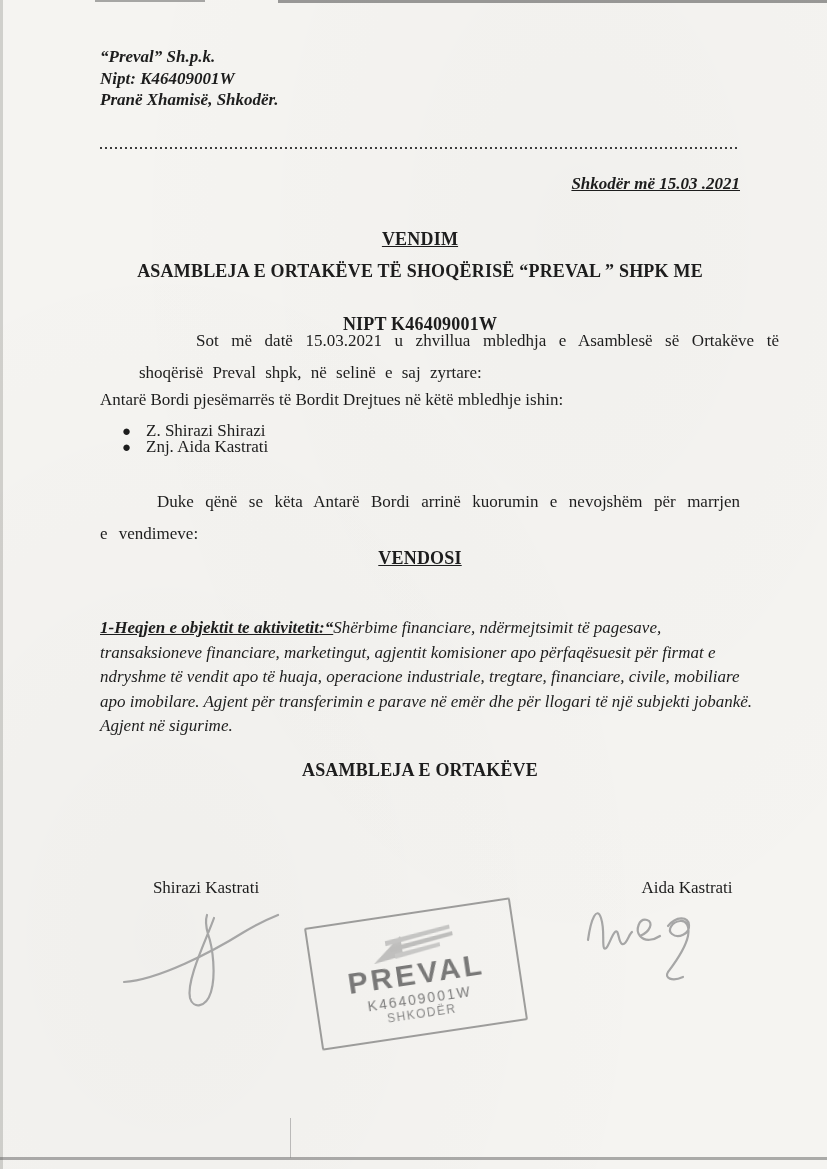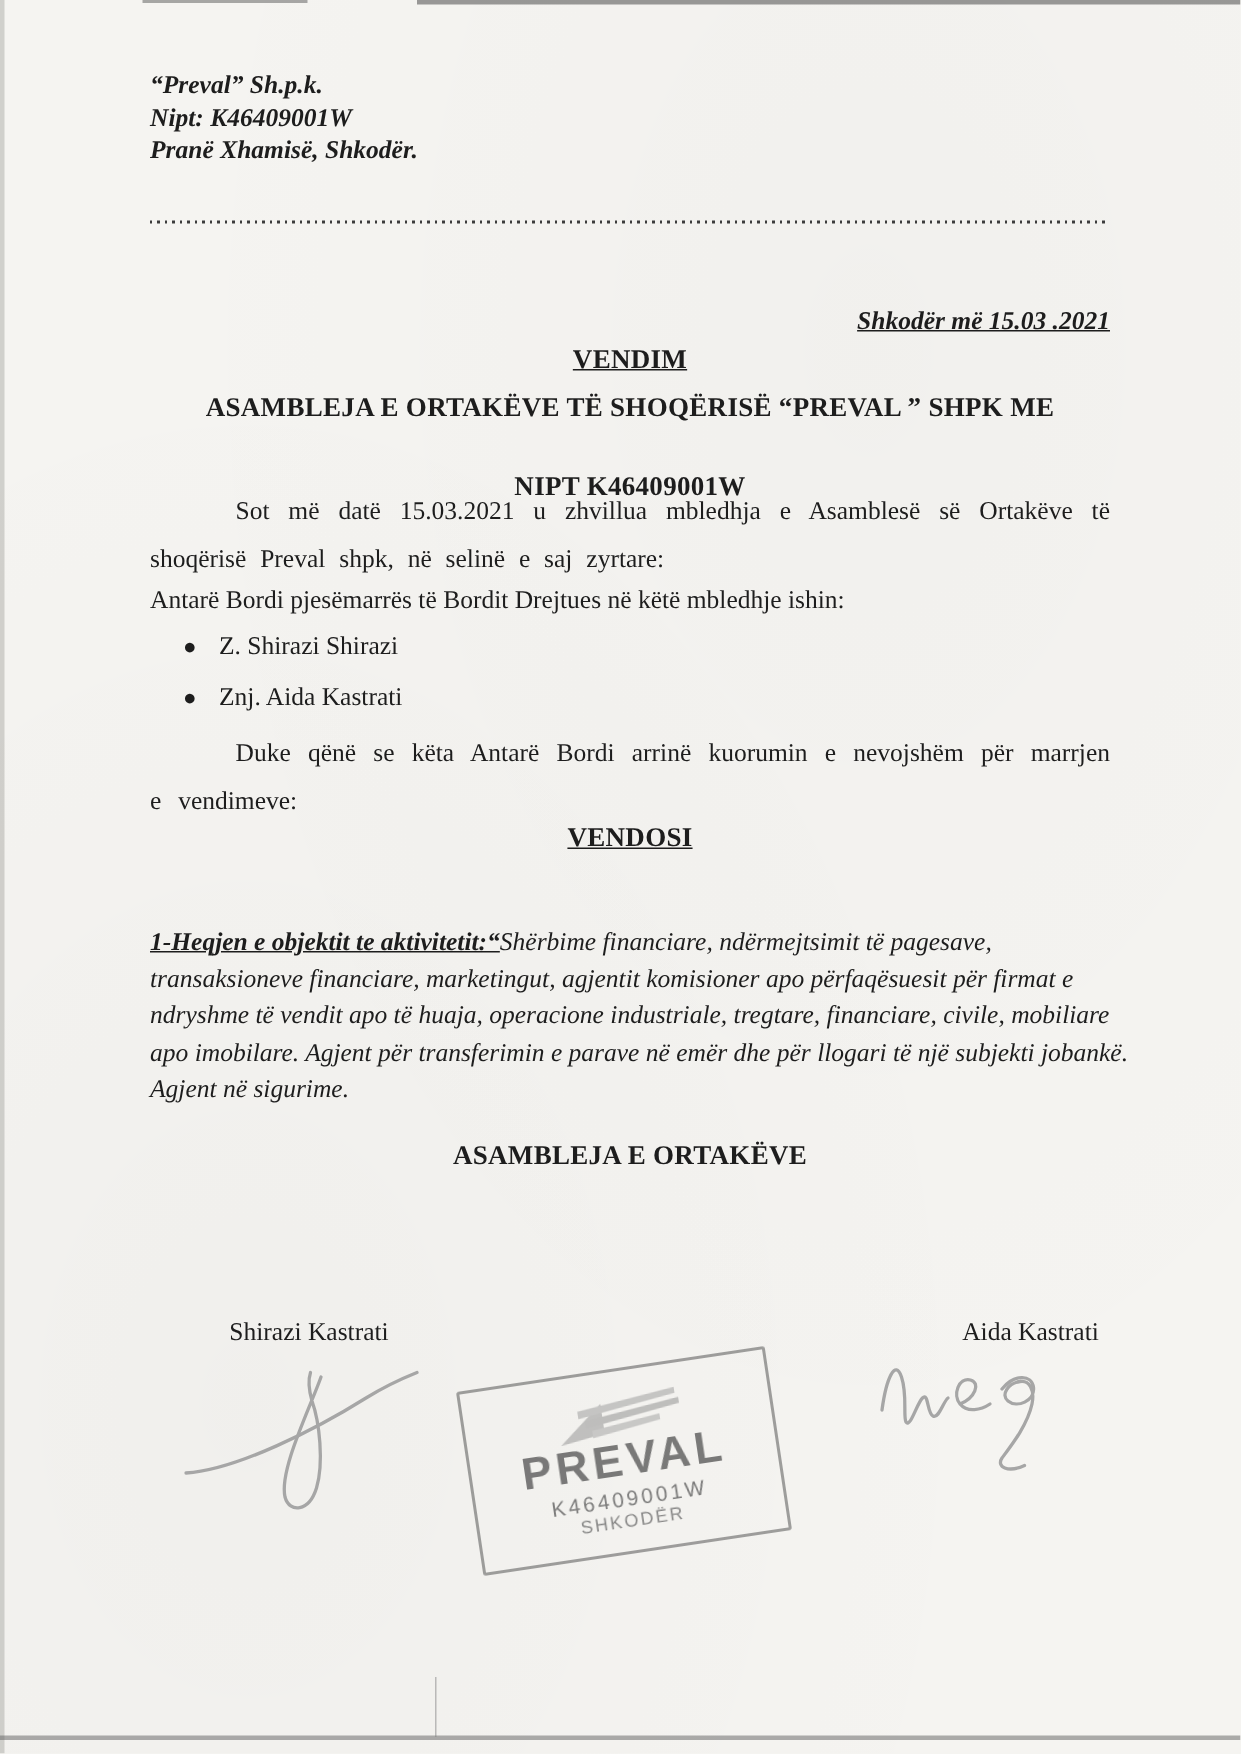--- a/index.html
+++ b/index.html
@@ -14,33 +14,33 @@
     background:
       radial-gradient(ellipse at 70% 20%, rgba(0,0,0,0.015), transparent 60%),
       radial-gradient(ellipse at 20% 80%, rgba(0,0,0,0.02), transparent 55%);
     pointer-events:none;
   }
   .abs{position:absolute;}
   .block{left:100px;width:640px;}
   .letterhead{top:46px;font-style:italic;font-weight:bold;font-size:17px;line-height:21.5px;}
   .dotline{top:147px;height:2px;
     background-image:repeating-linear-gradient(to right,#3c3c3c 0 1.6px,transparent 1.6px 5px);}
-  .dateline{top:204px;text-align:right;font-weight:bold;font-style:italic;font-size:17px;}
+  .dateline{top:174px;text-align:right;font-weight:bold;font-style:italic;font-size:17px;}
   .dateline span{text-decoration:underline;}
   .heading{font-weight:bold;text-align:center;font-size:18px;letter-spacing:0.2px;}
   .u{text-decoration:underline;}
   .title{top:229px;}
   .subtitle1{top:261px;}
   .subtitle2{top:294px;margin-top:20px;}
   .para{font-size:17px;line-height:31.5px;}
-  .intro{top:325px;text-align:justify;text-indent:57px;word-spacing:5px;}
+  .intro{top:325px;text-align:justify;text-indent:57px;word-spacing:5px;margin-left:39px;}
   .attendees-intro{top:390px;font-size:17px;}
   .attendee{left:122px;width:500px;font-size:17px;}
   .attendee .bullet{display:inline-block;width:24px;font-size:15px;}
-  .a1{top:421px;} .a2{top:455px;}
+  .a1{top:421px;} .a2{top:437px;}
   .quorum{top:486px;text-align:justify;text-indent:57px;word-spacing:7px;}
   .vendosi{top:548px;}
   .decision{top:616px;width:656px;font-size:17px;line-height:24.5px;text-align:left;}
   .decision .lead{font-weight:bold;text-decoration:underline;}
   .closing{top:760px;}
   .name{top:878px;font-size:17px;text-align:center;}
   .name-left{left:106px;width:200px;}
   .name-right{left:607px;width:160px;}
   .sig{stroke:#a6a6a6;stroke-width:2.2;fill:none;stroke-linecap:round;stroke-linejoin:round;}
   .sig-left{left:116px;top:896px;}

